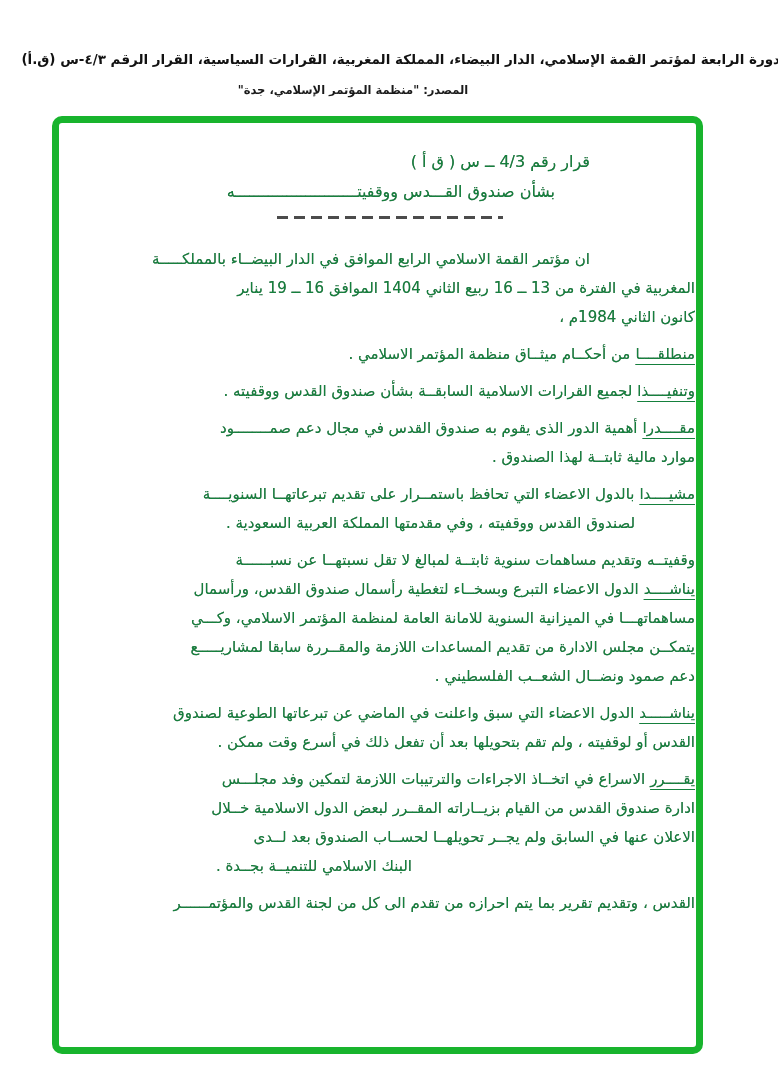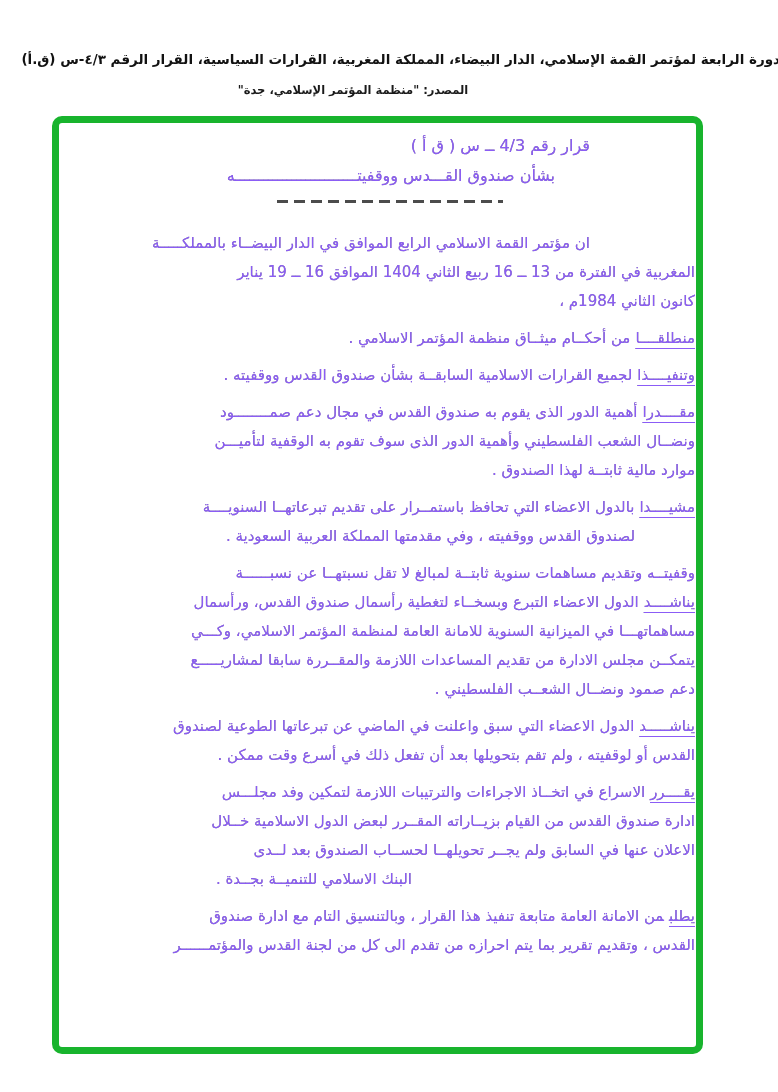--- a/index.html
+++ b/index.html
@@ -24,23 +24,23 @@
     white-space:nowrap;
   }
   
   .frame{
     position:absolute;left:52px;top:116px;width:651px;height:938px;
     box-sizing:border-box;border:7px solid #18b42d;border-radius:10px;
     background:transparent;
   }
   
   .content{
-    position:absolute;left:85px;top:116px;width:610px;
+    position:absolute;left:85px;top:132px;width:610px;
     direction:rtl;text-align:right;
-    font-size:15px;color:#8b5cf6;
+    font-size:15px;color:#15803d;
     text-shadow:0 0 0.6px rgba(70,70,70,0.65);
   }
   .title{
     margin:18px 105px 0 0;
     width:fit-content;font-size:16px;line-height:24px;white-space:nowrap;
   }
   .subject{
     margin:6px 140px 12px 0;
     width:fit-content;font-size:16px;line-height:24px;white-space:nowrap;
   }
@@ -85,21 +85,20 @@
   <div class="para">
     <div class="ln"><span class="lead">منطلقــــا</span><span>من أحكــام ميثــاق منظمة المؤتمر الاسلامي .</span></div>
   </div>
 
   <div class="para">
     <div class="ln"><span class="lead">وتنفيــــذا</span><span>لجميع القرارات الاسلامية السابقــة بشأن صندوق القدس ووقفيته .</span></div>
   </div>
 
   <div class="para">
     <div class="ln"><span class="lead">مقــــدرا</span><span>أهمية الدور الذى يقوم به صندوق القدس في مجال دعم صمــــــــود</span></div>
-    <div class="ln">ونضــال الشعب الفلسطيني وأهمية الدور الذى سوف تقوم به الوقفية لتأميـــن</div>
     <div class="ln">موارد مالية ثابتــة لهذا الصندوق .</div>
   </div>
 
   <div class="para">
     <div class="ln"><span class="lead">مشيــــدا</span><span>بالدول الاعضاء التي تحافظ باستمــرار على تقديم تبرعاتهــا السنويــــة</span></div>
     <div class="ln ind-150">لصندوق القدس ووقفيته ، وفي مقدمتها المملكة العربية السعودية .</div>
   </div>
 
   <div class="para">
     <div class="ln">وقفيتــه وتقديم مساهمات سنوية ثابتــة لمبالغ لا تقل نسبتهــا عن نسبــــــة</div>
@@ -115,17 +114,16 @@
   </div>
 
   <div class="para">
     <div class="ln"><span class="lead">يقــــرر</span><span>الاسراع في اتخــاذ الاجراءات والترتيبات اللازمة لتمكين وفد مجلـــس</span></div>
     <div class="ln">ادارة صندوق القدس من القيام بزيــاراته المقــرر لبعض الدول الاسلامية خــلال</div>
     <div class="ln">الاعلان عنها في السابق ولم يجــر تحويلهــا لحســاب الصندوق بعد لــدى</div>
     <div class="ln ind-283">البنك الاسلامي للتنميــة بجــدة .</div>
   </div>
 
   <div class="para">
-    <div class="ln"><span class="lead">يطلب</span><span>من الامانة العامة متابعة تنفيذ هذا القرار ، وبالتنسيق التام مع ادارة صندوق</span></div>
     <div class="ln">القدس ، وتقديم تقرير بما يتم احرازه من تقدم الى كل من لجنة القدس والمؤتمــــــر</div>
   </div>
 
 </div>
 
 </body></html>

